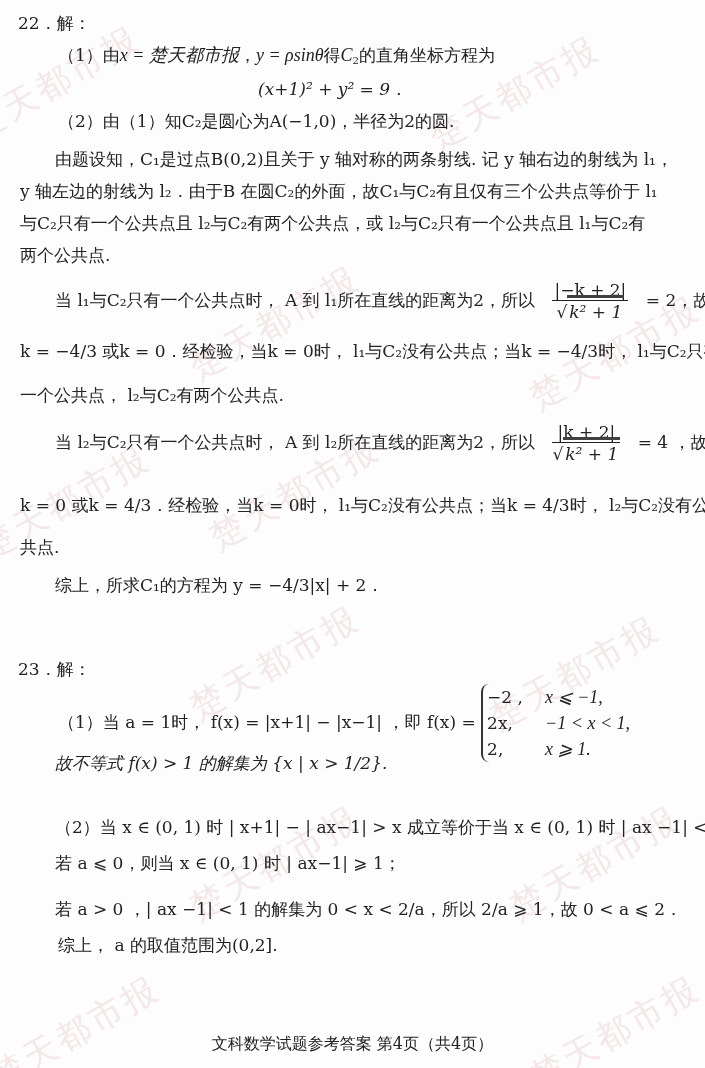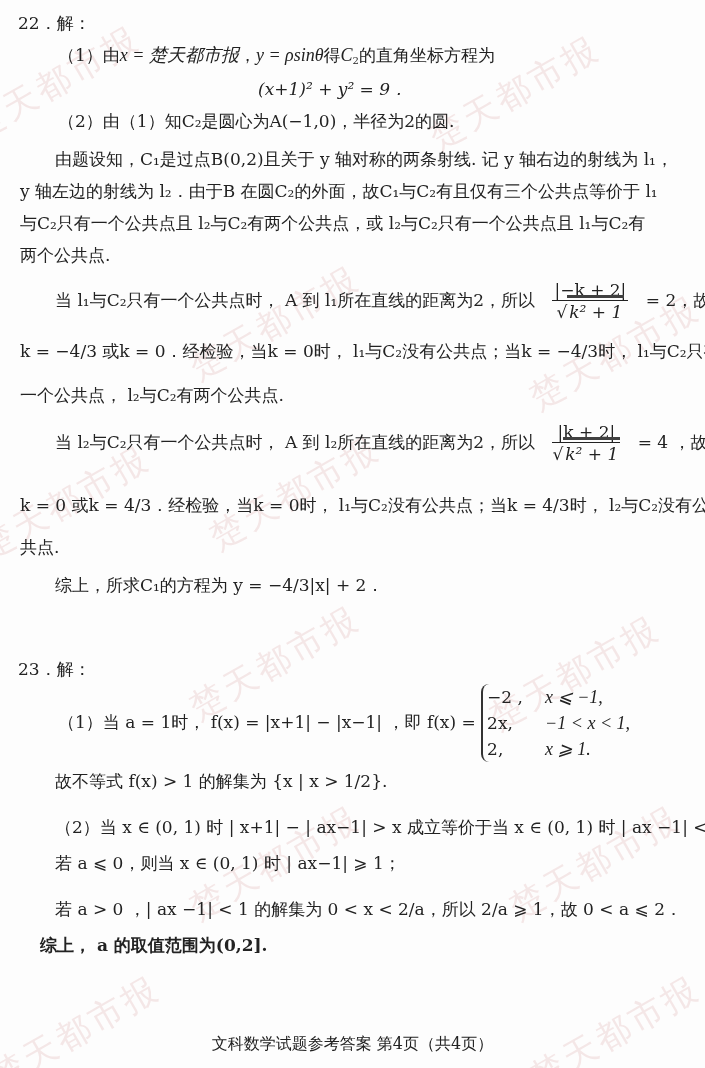--- a/index.html
+++ b/index.html
@@ -70,19 +70,19 @@
 
 <div class="line" style="top:684px;left:58px;">
   <span>（1）当 a = 1时， f(x) = |x+1| − |x−1| ，即 f(x) =</span>
   <span class="cases">
     <div><span class="c1">−2 ,</span><i>x ⩽ −1,</i></div>
     <div><span class="c1">2x,</span><i>−1 &lt; x &lt; 1,</i></div>
     <div><span class="c1">2,</span><i>x ⩾ 1.</i></div>
   </span>
 </div>
 
-<div class="line" style="top:770px;left:55px;">故不等式 f(x) &gt; 1 的解集为 {x | x &gt; 1/2}.</div>
+<div class="line" style="top:752px;left:55px;font-style:italic;">故不等式 f(x) &gt; 1 的解集为 {x | x &gt; 1/2}.</div>
 <div class="line" style="top:816px;left:55px;">（2）当 x ∈ (0, 1) 时 | x+1| − | ax−1| &gt; x 成立等价于当 x ∈ (0, 1) 时 | ax −1| &lt; 1 成立.</div>
 <div class="line" style="top:852px;left:55px;">若 a ⩽ 0，则当 x ∈ (0, 1) 时 | ax−1| ⩾ 1；</div>
 <div class="line" style="top:898px;left:55px;">若 a &gt; 0 ，| ax −1| &lt; 1 的解集为 0 &lt; x &lt; 2/a，所以 2/a ⩾ 1，故 0 &lt; a ⩽ 2．</div>
-<div class="line" style="top:934px;left:40px;font-weight:bold;">综上， a 的取值范围为(0,2].</div>
+<div class="line" style="top:934px;left:58px;">综上， a 的取值范围为(0,2].</div>
 
 <div class="footer">文科数学试题参考答案 第4页（共4页）</div>
 
 </body></html>

